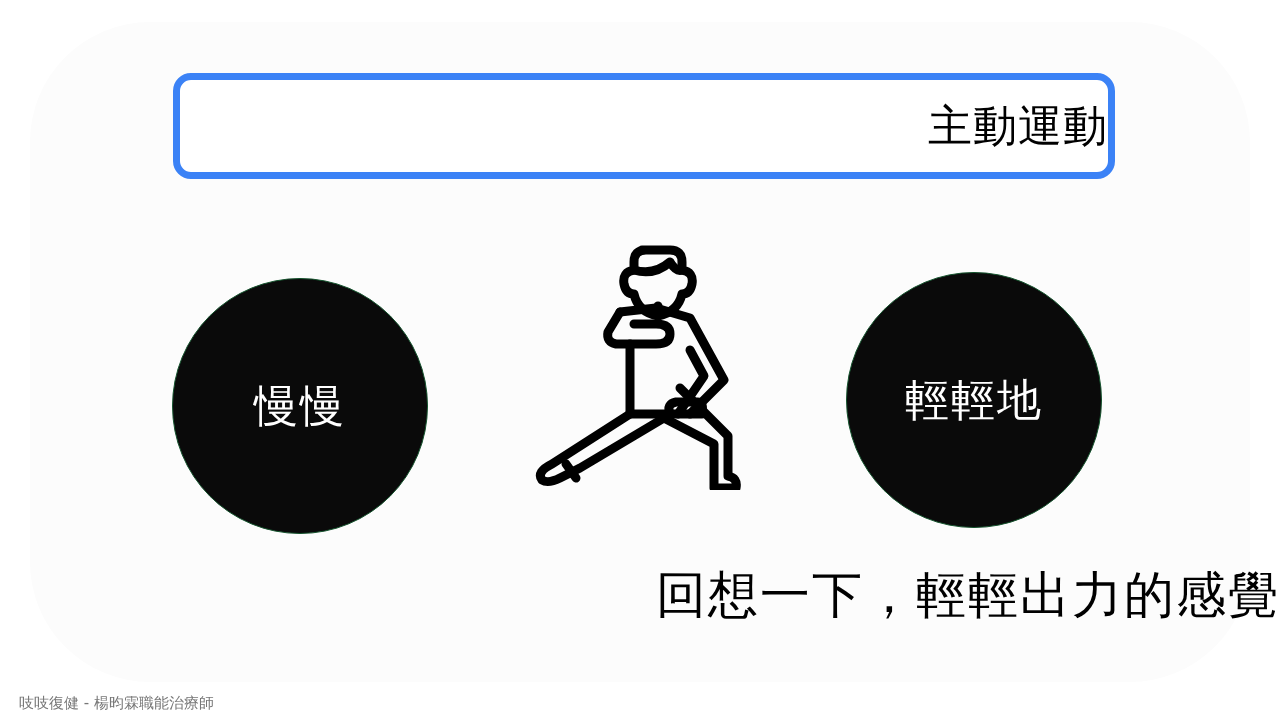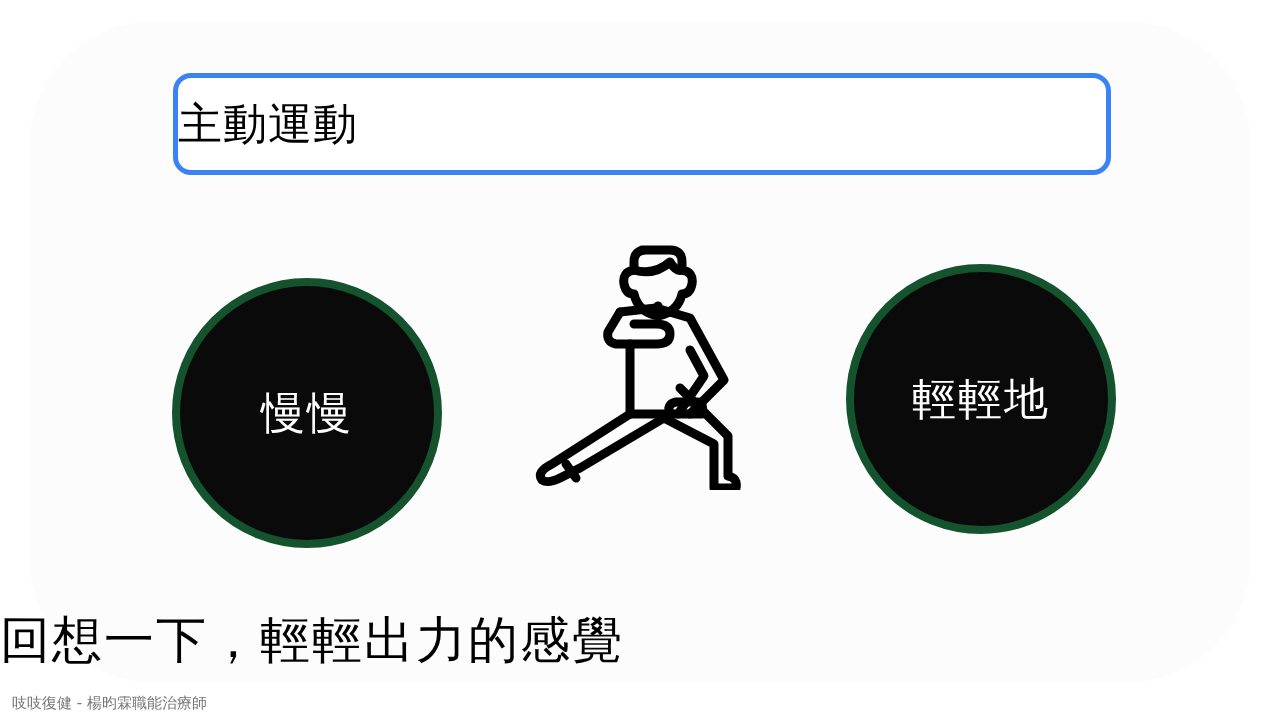--- a/index.html
+++ b/index.html
@@ -9,42 +9,42 @@
       font-family: "DejaVu Sans", "Liberation Sans", sans-serif;
       position: relative;
     }
     .slide-bg {
       position: absolute; left: 30px; top: 22px; width: 1220px; height: 660px;
       border-radius: 120px;
       background: #fcfcfc;
     }
     .title-box {
       position: absolute; left: 173px; top: 73px; width: 928px; height: 92px;
-      border: 5px solid #3b82f6; border-radius: 18px; background: #fff;
-      display: flex; align-items: center; justify-content: flex-start;
+      border: 7px solid #3b82f6; border-radius: 18px; background: #fff;
+      display: flex; align-items: center; justify-content: flex-end;
     }
     .title-text { font-size: 44px; color: #000; letter-spacing: 1px; }
     .circle {
       position: absolute; border-radius: 50%; background: #0a0a0a;
-      border: 8px solid #14532d;
+      border: 1px solid #14532d;
       display: flex; align-items: center; justify-content: center;
       flex-direction: column; color: #fff;
     }
     .circle-left { left: 172px; top: 278px; width: 254px; height: 254px; }
-    .circle-right { left: 846px; top: 264px; width: 254px; height: 254px; gap: 22px; }
+    .circle-right { left: 846px; top: 272px; width: 254px; height: 254px; gap: 22px; }
     .circle-line { font-size: 44px; line-height: 58px; letter-spacing: 2px; }
     .figure {
       position: absolute; left: 530px; top: 230px; width: 220px; height: 260px;
     }
     .subtitle {
-      position: absolute; left: 0; top: 562px; width: 1280px; text-align: left;
-      font-size: 50px; color: #000; letter-spacing: 2px; margin-top: 45px;
+      position: absolute; left: 0; top: 562px; width: 1280px; text-align: right;
+      font-size: 50px; color: #000; letter-spacing: 2px;
     }
     .footer {
-      position: absolute; left: 12px; top: 694px; font-size: 15px; color: #777;
+      position: absolute; left: 19px; top: 694px; font-size: 15px; color: #777;
     }
   </style>
 </head>
 <body>
 
 <div class="slide-bg"></div>
 
 <div class="title-box">
   <span class="title-text">主動運動</span>
 </div>

